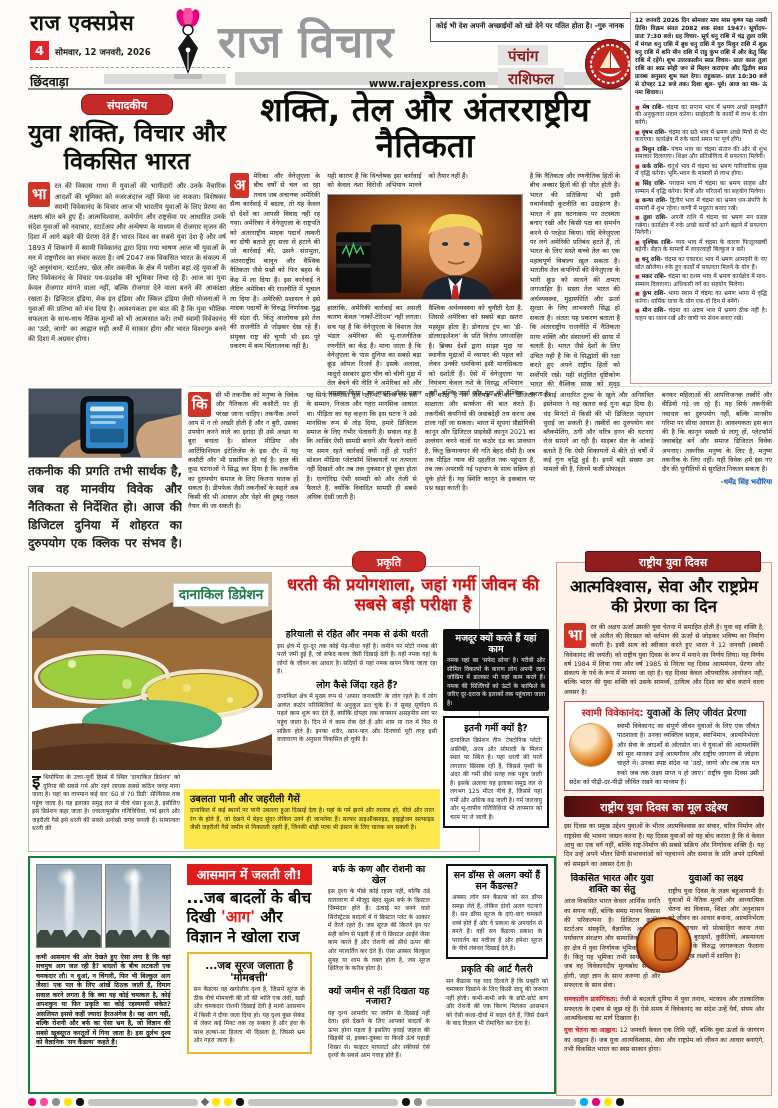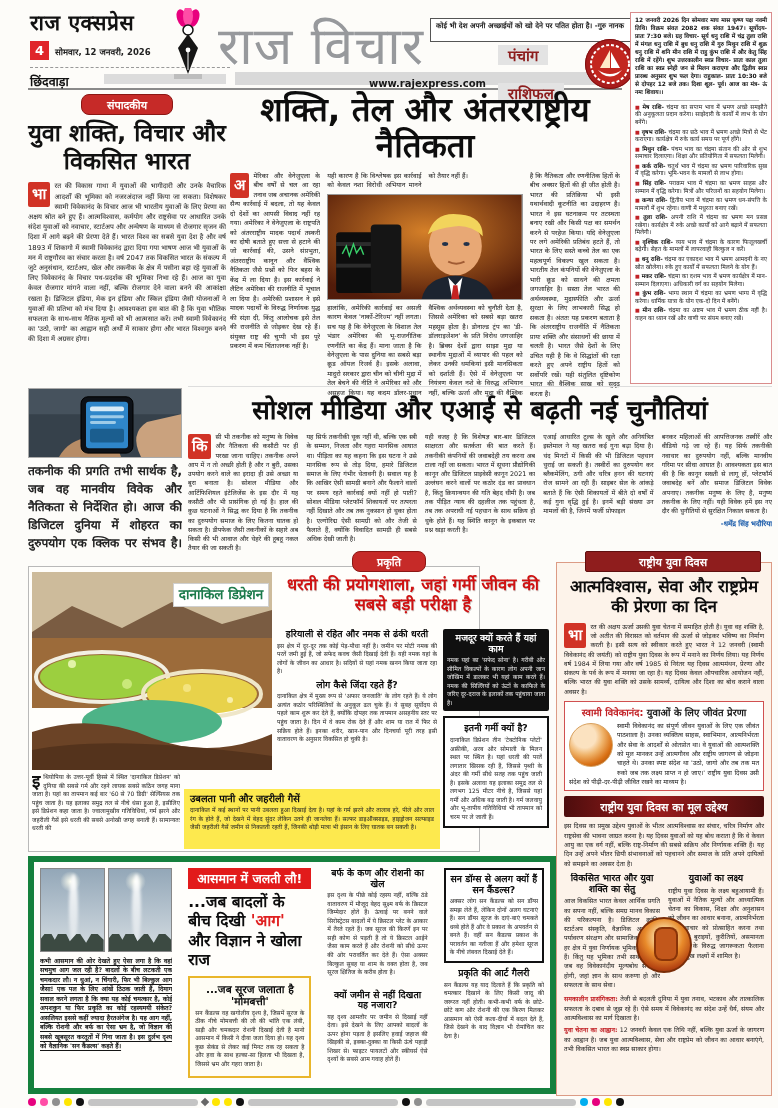--- a/index.html
+++ b/index.html
@@ -9,25 +9,25 @@
   .body-xs{font-size:6px;line-height:1.42;text-align:justify;color:#222}
   .clip{overflow:hidden}
   
   .masthead{left:28px;top:6px;width:594px;height:84px;border-bottom:2px solid #8a8a8a}
   .brand{font-size:21px;font-weight:bold;color:#111;letter-spacing:.5px}
   .pgnum{display:inline-block;background:#e0252a;color:#fff;font-weight:bold;font-size:13px;width:19px;height:19px;text-align:center;line-height:19px;vertical-align:middle}
   .dateline{font-size:8.5px;font-weight:bold;color:#222;margin-left:6px}
   .cityrow{margin-top:7px;border-top:1px dashed #999;padding-top:3px;width:200px;position:relative}
   .city{font-size:12.5px;font-weight:bold;color:#111}
   .citybar{position:absolute;left:74px;top:6px;width:122px;height:10px;background:#dcdcdc}
-  .bigtitle{font-size:52px;font-weight:normal;color:#97999c;line-height:1;letter-spacing:1px;text-shadow:0 1px 0 #fff}
+  .bigtitle{font-size:44px;font-weight:bold;color:#97999c;line-height:1;letter-spacing:1px;text-shadow:0 1px 0 #fff}
   .urlbar{position:absolute;left:207px;top:66px;width:385px;height:13px;background:#d9d9d9;text-align:center}
   .urlbar span{font-size:10px;font-weight:bold;color:#1a1a1a;line-height:13px}
   .quotebox{left:402px;top:12px;width:226px;height:24px;border:1px solid #555;background:#fff;padding:3px 5px;font-size:7.2px;font-weight:bold;color:#222;line-height:1.2}
-  .panlbl{font-size:15px;font-weight:bold;color:#8d1d1d;background:#e3e3e3;padding:0 10px;display:inline-block;margin-bottom:18px}
+  .panlbl{font-size:15px;font-weight:bold;color:#8d1d1d;background:#e3e3e3;padding:0 10px;display:inline-block;margin-bottom:3px}
   
   .rash{left:630px;top:12px;width:142px;height:372px;border:1px solid #d98c8c;background:#fff;padding:4px;z-index:6}
   .rash .pan{font-size:5.9px;line-height:1.35;text-align:justify;color:#111;font-weight:bold}
   .rash hr{border:none;border-top:1px solid #bbb;margin:3px 8px}
   .ri{font-size:5.9px;line-height:1.32;text-align:justify;margin-bottom:1.5px;color:#222}
   .ri b{color:#111}
   .rb::before{content:"■";color:#c22227;font-size:5px;margin-right:2px}
   
   .edit{left:28px;top:94px;width:198px;height:288px}
   .tab{display:block;margin:0 auto;background:#c62a28;color:#fff;font-weight:bold;font-size:11px;text-align:center;width:92px;padding:2px 0;border-radius:8px;border:1px solid #8c1714}
@@ -63,21 +63,21 @@
   .sec-t{font-size:9.3px;font-weight:bold;text-align:center;line-height:1.15;margin-bottom:2px;color:#0d0d0d}
   .blackbox{background:#101010;color:#f3f3f3;padding:4px;border-radius:2px;margin-bottom:5px}
   .blackbox .sec-t{color:#fff}
   .blackbox .body-xs{color:#eee}
   .borderbox{border:2px solid #111;padding:5px;background:#fff}
   .nat-intro{left:3px;top:206px;width:148px;height:76px;overflow:hidden}
   .dc2{float:left;font-size:17px;font-weight:bold;color:#111;margin:0 3px 0 0;line-height:1}
   .yellowbox{left:155px;top:222px;width:256px;height:60px;background:#fde94e;padding:4px 6px;overflow:hidden}
   .yellowbox .sec-t{text-align:left;font-size:9.8px}
   
-  .sun{left:28px;top:856px;width:528px;height:238px;border:6px solid #15803d;background:#fffefb;padding:6px;display:flex;gap:16px}
+  .sun{left:28px;top:856px;width:528px;height:238px;border:2px solid #15803d;background:#fffefb;padding:6px;display:flex;gap:16px}
   .sc1{width:29%}
   .sc2{width:27%}
   .sc3{width:22%}
   .sc4{width:22%}
   .sc-photos{display:flex;gap:3px;height:84px;margin-bottom:4px}
   .sc-ph{flex:1;position:relative;overflow:hidden;border:1px solid #888;background:linear-gradient(#93a7b8,#d5dde2)}
   .beam{position:absolute;left:44%;top:6%;width:9px;height:86%;background:linear-gradient(rgba(255,255,255,.95),rgba(255,255,255,.4));border-radius:50%;filter:blur(1.5px)}
   .glow{position:absolute;left:30%;top:2%;width:34%;height:26%;background:radial-gradient(rgba(255,255,240,.95),rgba(255,255,240,0) 70%);border-radius:50%}
   .trees{position:absolute;bottom:0;left:0;right:0;height:34%;background:linear-gradient(transparent 40%,#3c4a42 41%);clip-path:polygon(0 100%,0 55%,12% 20%,22% 60%,34% 10%,46% 65%,60% 30%,72% 70%,84% 25%,100% 60%,100% 100%)}
   .caption{font-size:6.3px;line-height:1.5;text-align:justify;font-weight:bold;text-decoration:underline;text-underline-offset:1.5px;color:#151515;height:136px;overflow:hidden}
@@ -230,21 +230,20 @@
       <rect x="61" y="18" width="34" height="5" rx="2" fill="#d8ecf8"></rect>
       <rect x="61" y="27" width="34" height="3" rx="1.5" fill="#9ecbe8"></rect>
       <rect x="61" y="33" width="26" height="3" rx="1.5" fill="#9ecbe8"></rect>
       <rect x="61" y="41" width="34" height="14" rx="2" fill="#1b5e8f"></rect>
     </svg>
   </div>
   <div class="txt clip">तकनीक की प्रगति तभी सार्थक है, जब वह मानवीय विवेक और नैतिकता से निर्देशित हो। आज की डिजिटल दुनिया में शोहरत का दुरुपयोग एक क्लिक पर संभव है। अनजान नंबरों, फर्जी प्रोफाइल और लुभावने लिंक से सावधान रहना ही पहला बचाव है। इस घटना ने यह प्रश्न खड़ा कर दिया है कि हमारा डिजिटल समाज मर्यादा, जिम्मेदारी और स्त्री सम्मान की रक्षा करने में कितना सक्षम रह गया है?</div>
 </div>
 
 <div class="abs art2">
-  <h1>सोशल मीडिया और एआई से बढ़ती नई चुनौतियां</h1>
   <div class="cols">
     <div class="col clip"><span class="dropcap">कि</span><span>सी भी तकनीक को मनुष्य के विवेक और नैतिकता की कसौटी पर ही परखा जाना चाहिए। तकनीक अपने आप में न तो अच्छी होती है और न बुरी, उसका उपयोग करने वाले का इरादा ही उसे अच्छा या बुरा बनाता है। सोशल मीडिया और आर्टिफिशियल इंटेलिजेंस के इस दौर में यह कसौटी और भी प्रासंगिक हो गई है। हाल की कुछ घटनाओं ने सिद्ध कर दिया है कि तकनीक का दुरुपयोग समाज के लिए कितना घातक हो सकता है। डीपफेक जैसी तकनीकों के सहारे अब किसी की भी आवाज और चेहरे की हूबहू नकल तैयार की जा सकती है।</span></div>
     <div class="col clip"><span>यह सिर्फ तकनीकी चूक नहीं थी, बल्कि एक स्त्री के सम्मान, निजता और गहरा मानसिक आघात था। पीड़िता का यह कहना कि इस घटना ने उसे मानसिक रूप से तोड़ दिया, हमारे डिजिटल समाज के लिए गंभीर चेतावनी है। सवाल यह है कि आखिर ऐसी सामग्री बनाने और फैलाने वालों पर समय रहते कार्रवाई क्यों नहीं हो पाती? सोशल मीडिया प्लेटफॉर्म शिकायतों पर तत्परता नहीं दिखाते और तब तक नुकसान हो चुका होता है। एल्गोरिद्म ऐसी सामग्री को और तेजी से फैलाते हैं, क्योंकि विवादित सामग्री ही सबसे अधिक देखी जाती है।</span></div>
     <div class="col clip"><span>यही वजह है कि विशेषज्ञ बार-बार डिजिटल साक्षरता और सतर्कता की बात करते हैं। तकनीकी कंपनियों की जवाबदेही तय करना अब टाला नहीं जा सकता। भारत में सूचना प्रौद्योगिकी कानून और डिजिटल प्राइवेसी कानून 2021 का उल्लंघन करने वालों पर कठोर दंड का प्रावधान है, किंतु क्रियान्वयन की गति बेहद धीमी है। जब तक पीड़ित न्याय की दहलीज तक पहुंचता है, तब तक अपराधी नई पहचान के साथ सक्रिय हो चुके होते हैं। यह स्थिति कानून के इकबाल पर प्रश्न खड़ा करती है।</span></div>
     <div class="col clip"><span>एआई आधारित टूल्स के खुले और अनियंत्रित इस्तेमाल ने यह खतरा कई गुना बढ़ा दिया है। चंद मिनटों में किसी की भी डिजिटल पहचान चुराई जा सकती है। तस्वीरों का दुरुपयोग कर ब्लैकमेलिंग, ठगी और चरित्र हनन की घटनाएं रोज सामने आ रही हैं। साइबर सेल के आंकड़े बताते हैं कि ऐसी शिकायतों में बीते दो वर्षों में कई गुना वृद्धि हुई है। इनमें बड़ी संख्या उन मामलों की है, जिनमें फर्जी प्रोफाइल</span></div>
     <div class="col clip"><span>बनकर महिलाओं की आपत्तिजनक तस्वीरें और वीडियो गढ़े जा रहे हैं। यह सिर्फ तकनीकी नवाचार का दुरुपयोग नहीं, बल्कि मानवीय गरिमा पर सीधा आघात है। आवश्यकता इस बात की है कि कानून सख्ती से लागू हों, प्लेटफॉर्म जवाबदेह बनें और समाज डिजिटल विवेक अपनाए। तकनीक मनुष्य के लिए है, मनुष्य तकनीक के लिए नहीं। यही विवेक हमें इस नए दौर की चुनौतियों से सुरक्षित निकाल सकता है।</span><span class="author">-धर्मेंद्र सिंह भदौरिया</span></div>
   </div>
 </div>
 
 <span class="tab abs nat-tab">प्रकृति</span>

